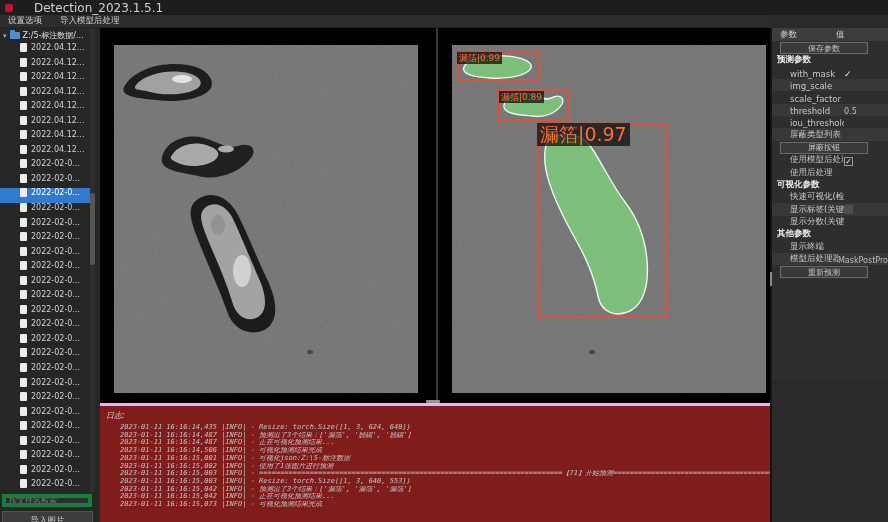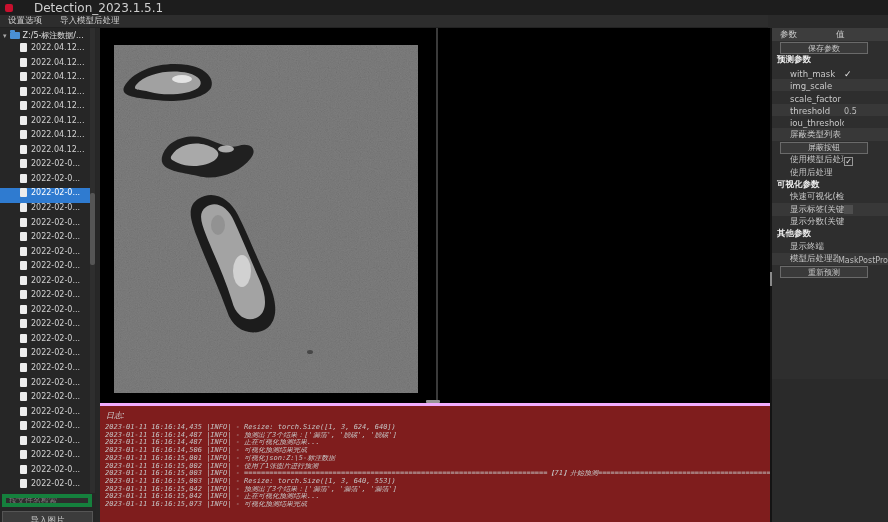--- a/index.html
+++ b/index.html
@@ -44,21 +44,21 @@
   .splitter-dash{position:absolute;left:326px;top:372px;width:14px;height:3px;background:#969696;border-radius:1px;}
   .noise-svg{position:absolute;left:0;top:0;}
   .det-box{position:absolute;border:2px solid #e0523c;box-sizing:border-box;}
   .det-label{position:absolute;background:rgba(10,10,10,.72);color:#ff6f2f;font-size:9px;
              line-height:12px;padding:0 2px;white-space:nowrap;}
   .det-label.big{font-size:19px;line-height:23px;padding:0 3px;}
   
   .log-area{position:absolute;left:4px;top:375px;width:670px;height:119px;background:#7f1d1d;
             border-top:3px solid #f0abfc;overflow:hidden;font-style:italic;}
   .log-title{font-size:8px;color:#cfcfcf;margin:4px 0 3px 6px;}
-  .log-lines{margin-left:5px;}
+  .log-lines{margin-left:20px;}
   .log-line{font-family:"DejaVu Sans Mono",monospace;font-size:7px;line-height:7.7px;
             color:#c6c6c6;white-space:pre;overflow:hidden;}
   
   .right-strip{position:absolute;left:770px;top:28px;width:2px;height:494px;background:#141414;}
   .right-strip-thumb{position:absolute;left:770px;top:272px;width:2px;height:14px;background:#8a8a8a;}
   
   .rightpanel{position:absolute;left:772px;top:28px;width:116px;height:351px;background:#2e2e2e;overflow:hidden;}
   .p-header{height:13px;background:#3d3d3d;display:flex;align-items:center;font-size:8.5px;color:#cfcfcf;}
   .p-header .c1{padding-left:8px;width:64px;box-sizing:border-box;}
   .p-rows{}
@@ -266,20 +266,41 @@
         <path d="M84,154 C100,144 116,154 124,170 C136,194 144,216 154,236 C162,254 166,274 152,284 C138,292 119,286 113,266 C103,238 91,214 83,192 C77,176 72,162 84,154 Z" fill="#1c1c1c"></path>
         <path d="M92,162 C102,155 114,162 120,176 C130,198 138,218 146,236 C152,250 154,266 144,272 C134,278 122,272 118,256 C110,230 99,208 92,190 C87,177 84,168 92,162 Z" fill="#c6c6c6" opacity="0.8"></path>
         <ellipse cx="128" cy="226" rx="9" ry="16" fill="#f0f0f0" opacity="0.6"></ellipse>
         <ellipse cx="104" cy="180" rx="7" ry="10" fill="#8d8d8d" opacity="0.8"></ellipse>
         <ellipse cx="196" cy="307" rx="3" ry="2" fill="#474747"></ellipse>
       </svg>
     </div>
 
     <div class="vdivider"></div>
 
+    <div class="img-panel img-right">
+      <svg class="noise-svg" width="314" height="348">
+        <rect width="314" height="348" fill="#696969"></rect>
+        <rect width="314" height="348" filter="url(#nz)" opacity="0.18"></rect>
+
+        <g fill="#7cc57c" fill-opacity="0.92" stroke="#eef6ee" stroke-width="1.4">
+          <path d="M12,22 C16,13 36,9 54,11 C70,12 81,17 79,23 C75,31 56,34 38,33 C24,32 9,30 12,22 Z"></path>
+          <path d="M52,60 C54,51 66,47 77,49 C86,51 92,56 99,53 C107,49 113,52 110,59 C105,68 92,73 80,71 C68,70 50,69 52,60 Z"></path>
+          <path d="M100,92 C118,85 133,92 141,105 C152,122 160,140 173,157 C185,173 193,191 195,215 C197,239 192,259 178,266 C163,273 149,267 146,251 C141,227 132,209 120,188 C108,166 95,140 93,118 C92,104 94,95 100,92 Z"></path>
+        </g>
+        <ellipse cx="140" cy="307" rx="3" ry="2" fill="#454545"></ellipse>
+      </svg>
+
+      <div class="det-box" style="left:5px;top:7px;width:83px;height:29px;"></div>
+      <div class="det-box" style="left:45px;top:44px;width:73px;height:32px;"></div>
+      <div class="det-box" style="left:85px;top:78px;width:130px;height:195px;"></div>
+
+      <div class="det-label" style="left:5px;top:7px;">漏箔|0.99</div>
+      <div class="det-label" style="left:47px;top:46px;">漏箔|0.89</div>
+      <div class="det-label big" style="left:85px;top:78px;">漏箔|0.97</div>
+    </div>
 
     <div class="splitter-dash"></div>
   </div>
 
   <div class="log-area">
     <div class="log-title">日志:</div>
     <div class="log-lines" id="log-lines">
         <div class="log-line">2023-01-11 16:16:14,435 |INFO| - Resize: torch.Size([1, 3, 624, 640])</div>
         <div class="log-line">2023-01-11 16:16:14,487 |INFO| - 预测出了3个结果：['漏箔', '脱碳', '脱碳']</div>
         <div class="log-line">2023-01-11 16:16:14,487 |INFO| - 正在可视化预测结果...</div>

